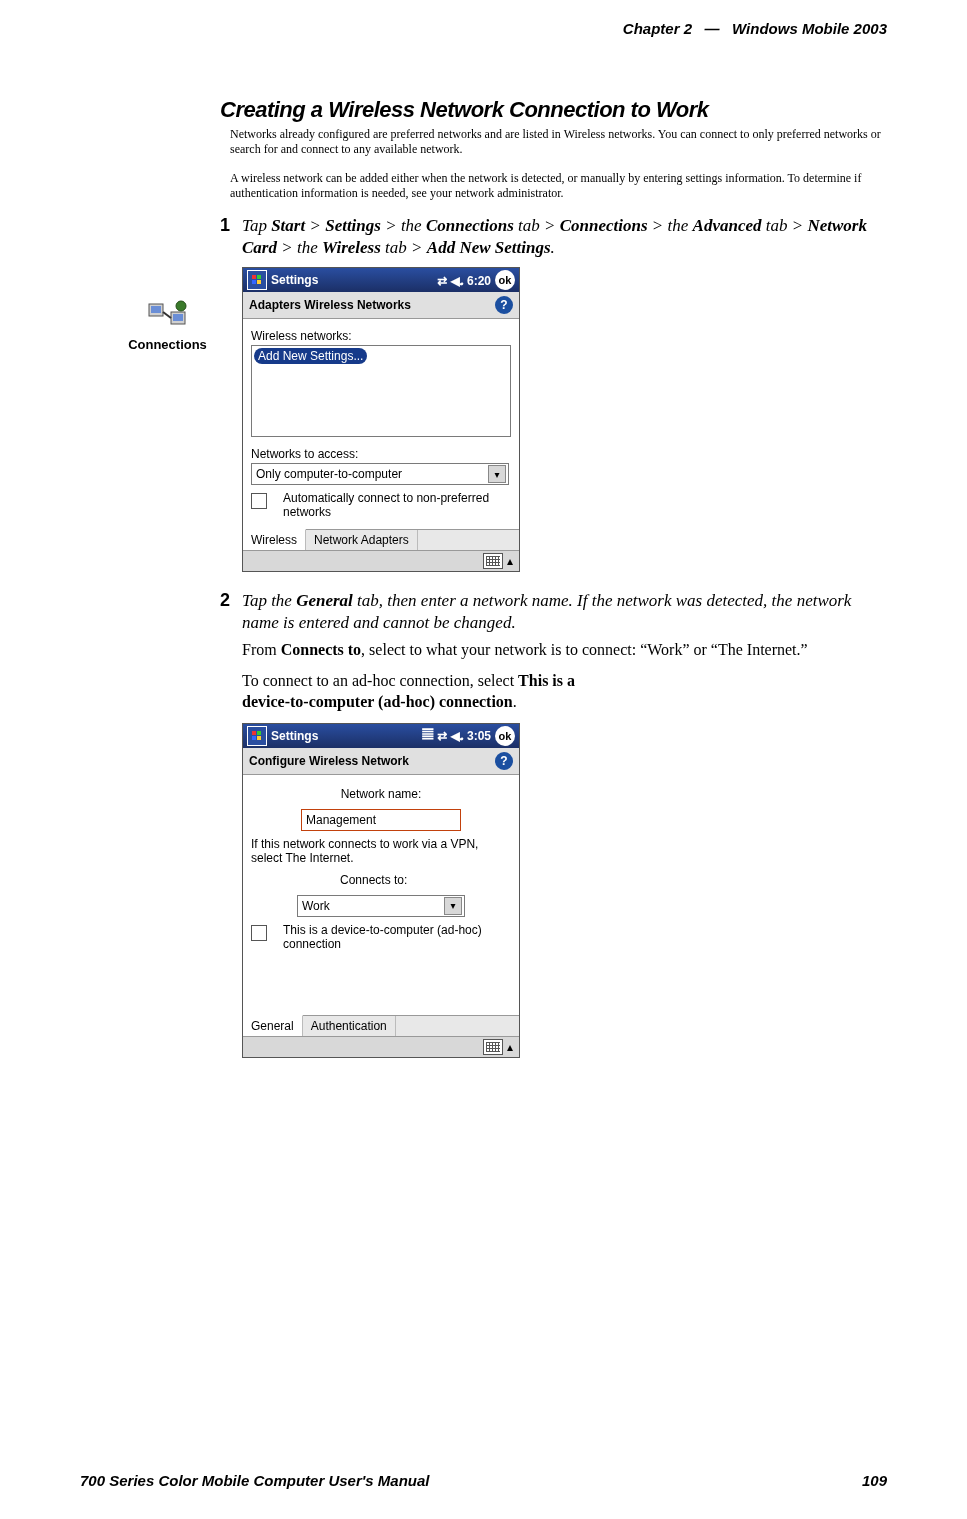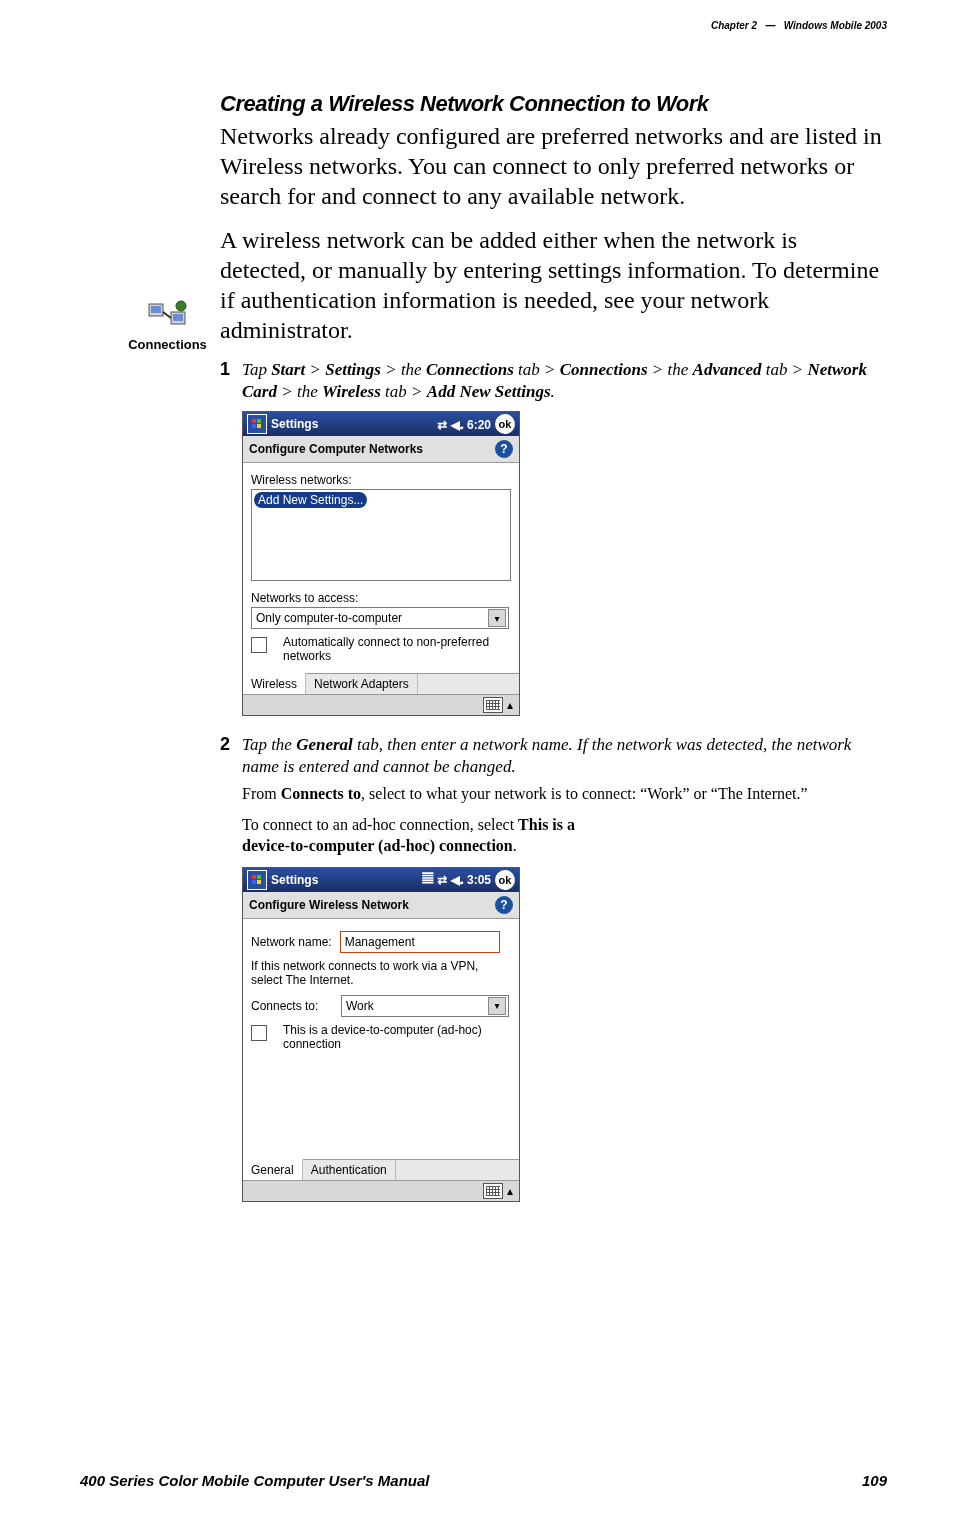--- a/index.html
+++ b/index.html
@@ -13,21 +13,21 @@
   .page {
     width: 967px;
     height: 1519px;
     position: relative;
     box-sizing: border-box;
     padding: 20px 80px 20px 80px;
   }
   .header {
     text-align: right;
     font-family: Arial, Helvetica, sans-serif;
-    font-size: 10px;
+    font-size: 15px;
     font-weight: bold;
     font-style: italic;
     margin-top: 0;
   }
   .header .chapnum { font-style: italic; }
   .footer {
     position: absolute;
     bottom: 30px;
     left: 80px;
     right: 80px;
@@ -44,23 +44,23 @@
   }
   h2.section {
     font-family: Arial, Helvetica, sans-serif;
     font-weight: 800;
     font-style: italic;
     font-size: 22px;
     margin: 0 0 4px 0;
     letter-spacing: -0.5px;
   }
   p.body {
-    font-size: 24px;
+    font-size: 12px;
     line-height: 1.25;
-    margin: 0 0 14px 0;
+    margin: 0 0 14px 10px;
   }
   .step {
     display: flex;
     align-items: flex-start;
     margin-bottom: 6px;
   }
   .step .num {
     font-family: Arial, Helvetica, sans-serif;
     font-weight: bold;
     font-size: 18px;
@@ -190,21 +190,21 @@
   }
   .ppc .sip .kbd {
     width: 18px; height: 14px; border:1px solid #555; background:#fff;
     display:inline-block; position:relative;
   }
   .ppc .sip .kbd::after{
     content:""; position:absolute; inset:2px; background:
       repeating-linear-gradient(#555 0 1px, transparent 1px 3px),
       repeating-linear-gradient(90deg, #555 0 1px, transparent 1px 3px);
   }
-  .ppc .formrow { display:flex; align-items:center; gap:8px; margin:6px 0;}
+  .ppc .formrow { display:flex; align-items:center; gap:8px; margin:6px 0;flex-direction:column;}
   .ppc .hint { margin: 4px 0 8px 0; color:#000000; }
 </style>
 </head>
 <body>
 
 <div class="page">
 
   <div class="header">
     <span>Chapter</span>
     <span class="chapnum">2</span>
@@ -251,21 +251,21 @@
         <span>Settings</span>
         <span class="spacer"></span>
         <span class="tray">
           <span>⇄</span>
           <span>◀𝅘</span>
           <span>6:20</span>
         </span>
         <span class="ok">ok</span>
       </div>
       <div class="subtitle">
-        <span>Configure Computer Networks</span>
+        <span>Adapters Wireless Networks</span>
         <span class="help">?</span>
       </div>
       <div class="body">
         <div class="label">Wireless networks:</div>
         <div class="listbox">
           <span class="sel">Add New Settings...</span>
         </div>
         <div class="label" style="margin-top:10px">Networks to access:</div>
         <div class="dropdown">
           <span>Only computer-to-computer</span>
@@ -350,17 +350,17 @@
       </div>
       <div class="sip">
         <span class="kbd"></span>
         <span>▴</span>
       </div>
     </div>
 
   </div>
 
   <div class="footer">
-    <span>400 Series Color Mobile Computer User's Manual</span>
+    <span>700 Series Color Mobile Computer User's Manual</span>
     <span>109</span>
   </div>
 
 </div>
 
 </body></html>

